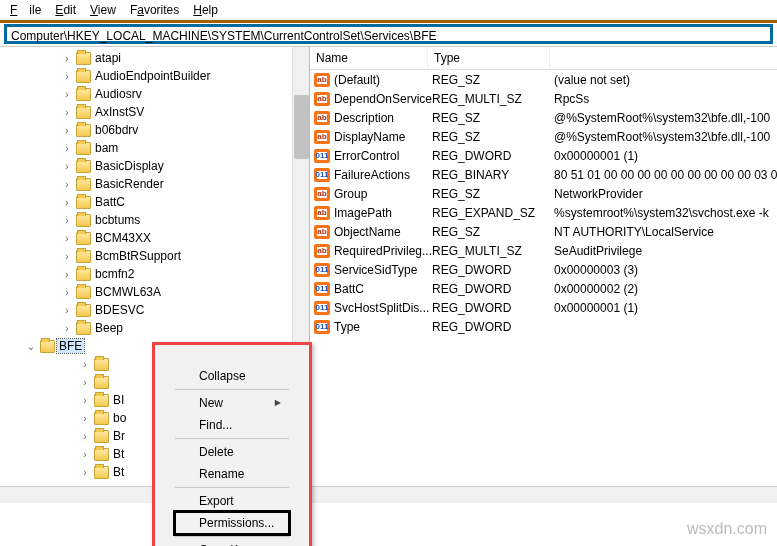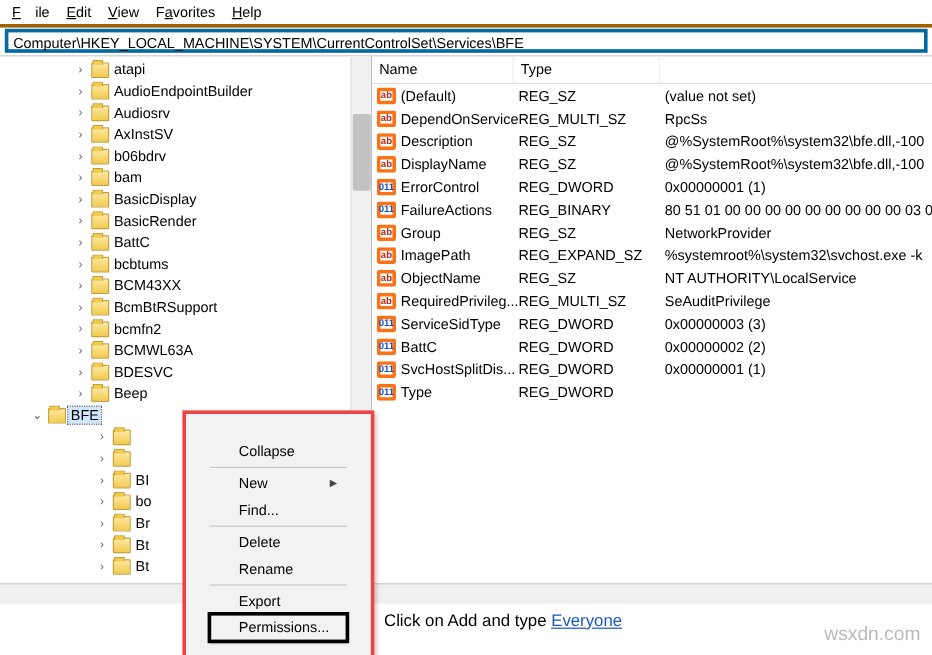--- a/index.html
+++ b/index.html
@@ -471,18 +471,15 @@
   <div class="mi">Delete</div>
   <div class="mi">Rename</div>
   <hr>
   <div class="mi">Export</div>
   <div class="mi highlight">Permissions...</div>
   <hr>
   <div class="mi">Copy Key Name</div>
 </div>
 
 <div class="footer">
-  <div>
-    <span>Click on Add and type </span><a href="#">Everyone</a>
-  </div>
 </div>
 
 <div class="watermark">wsxdn.com</div>
 
 </body></html>

